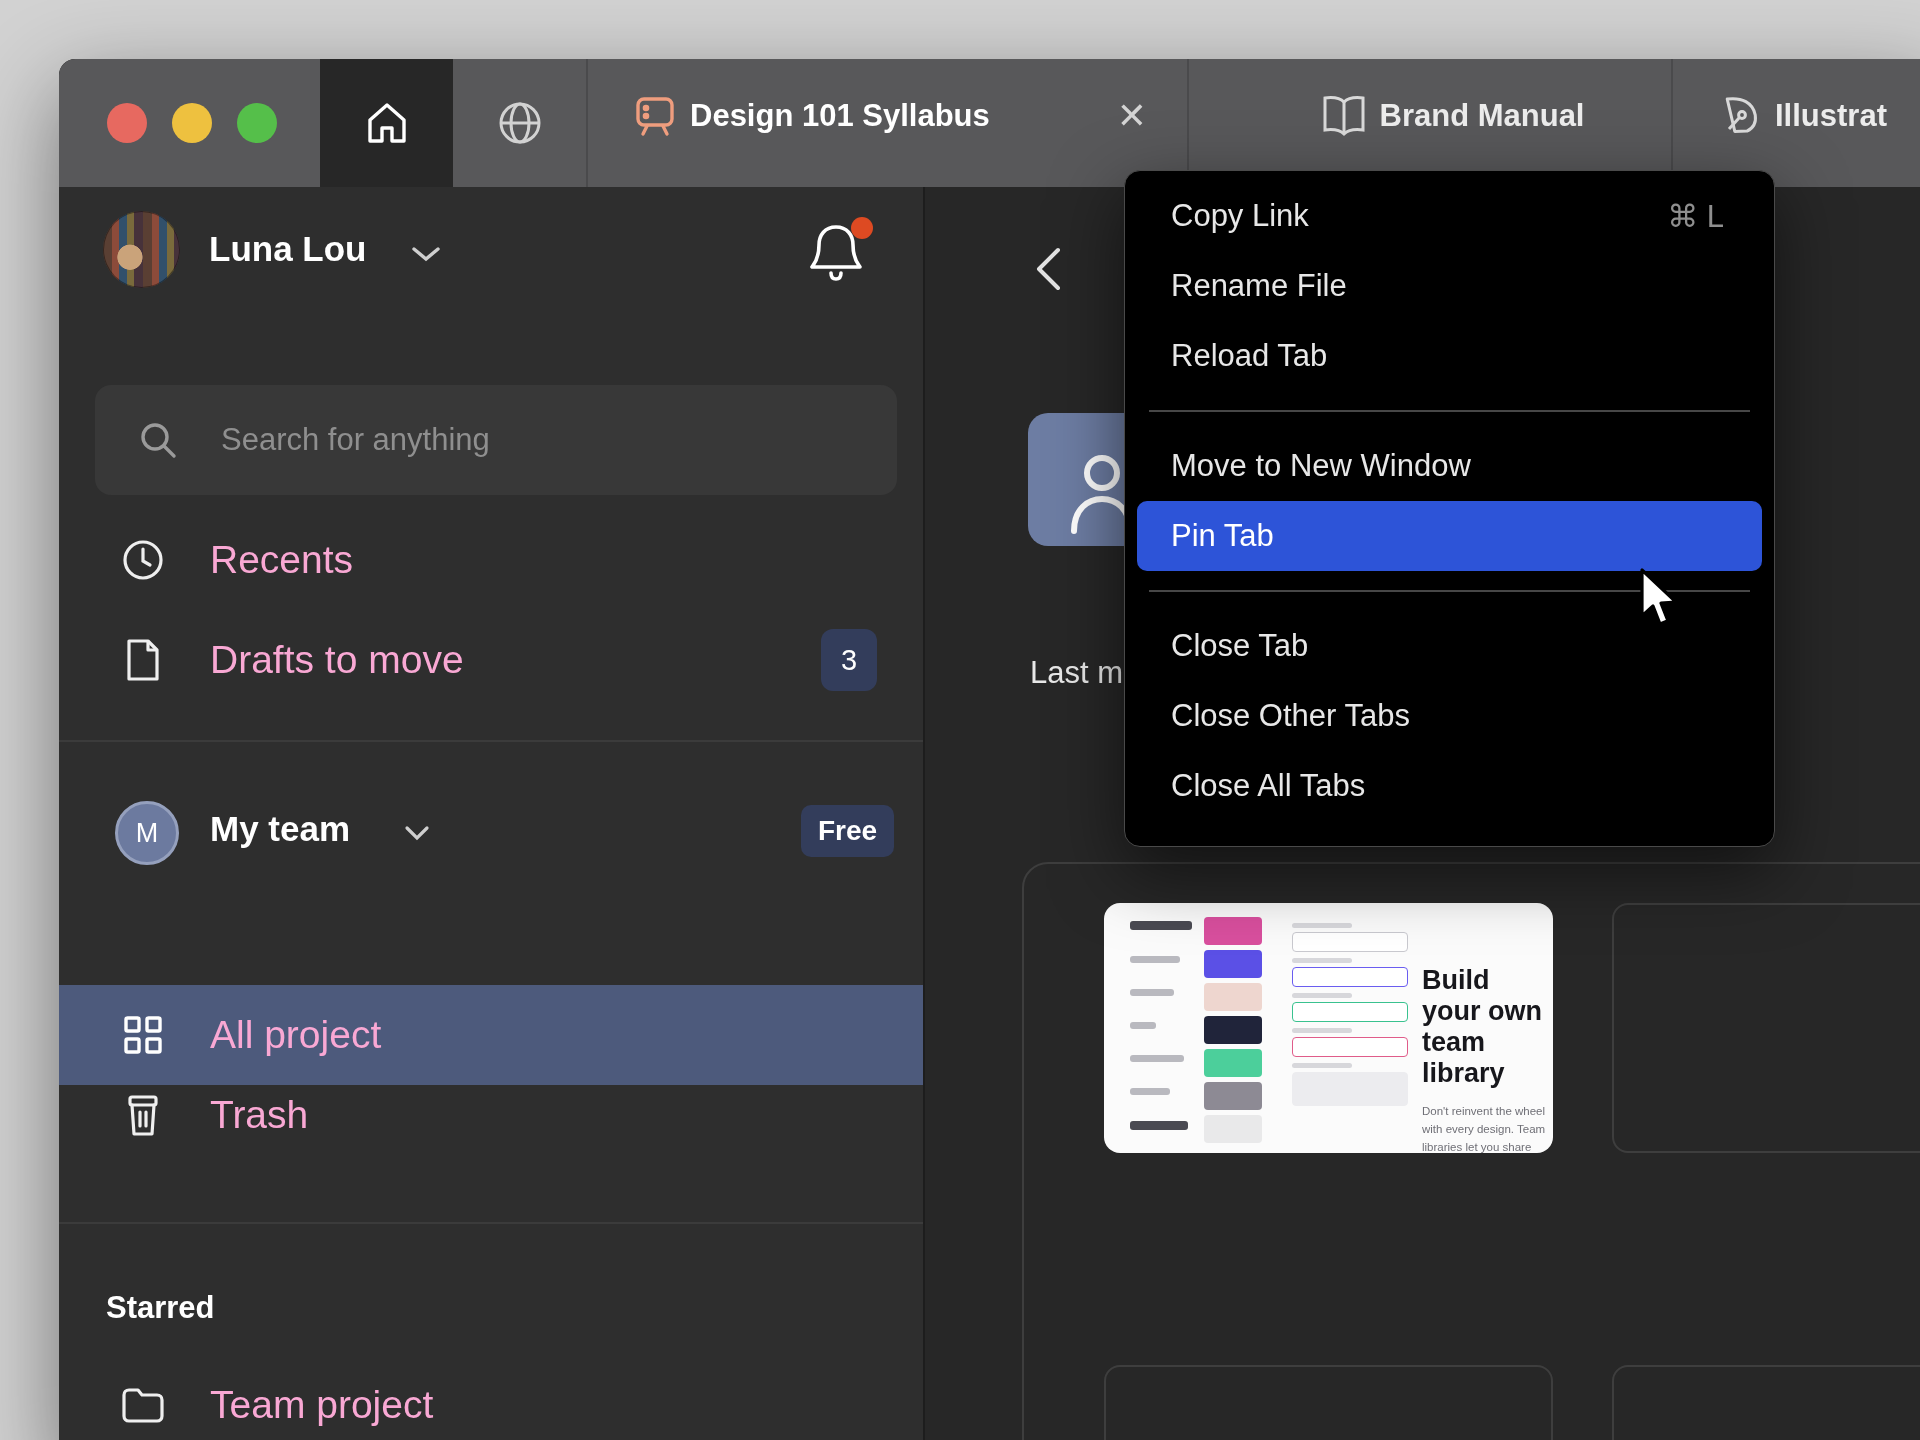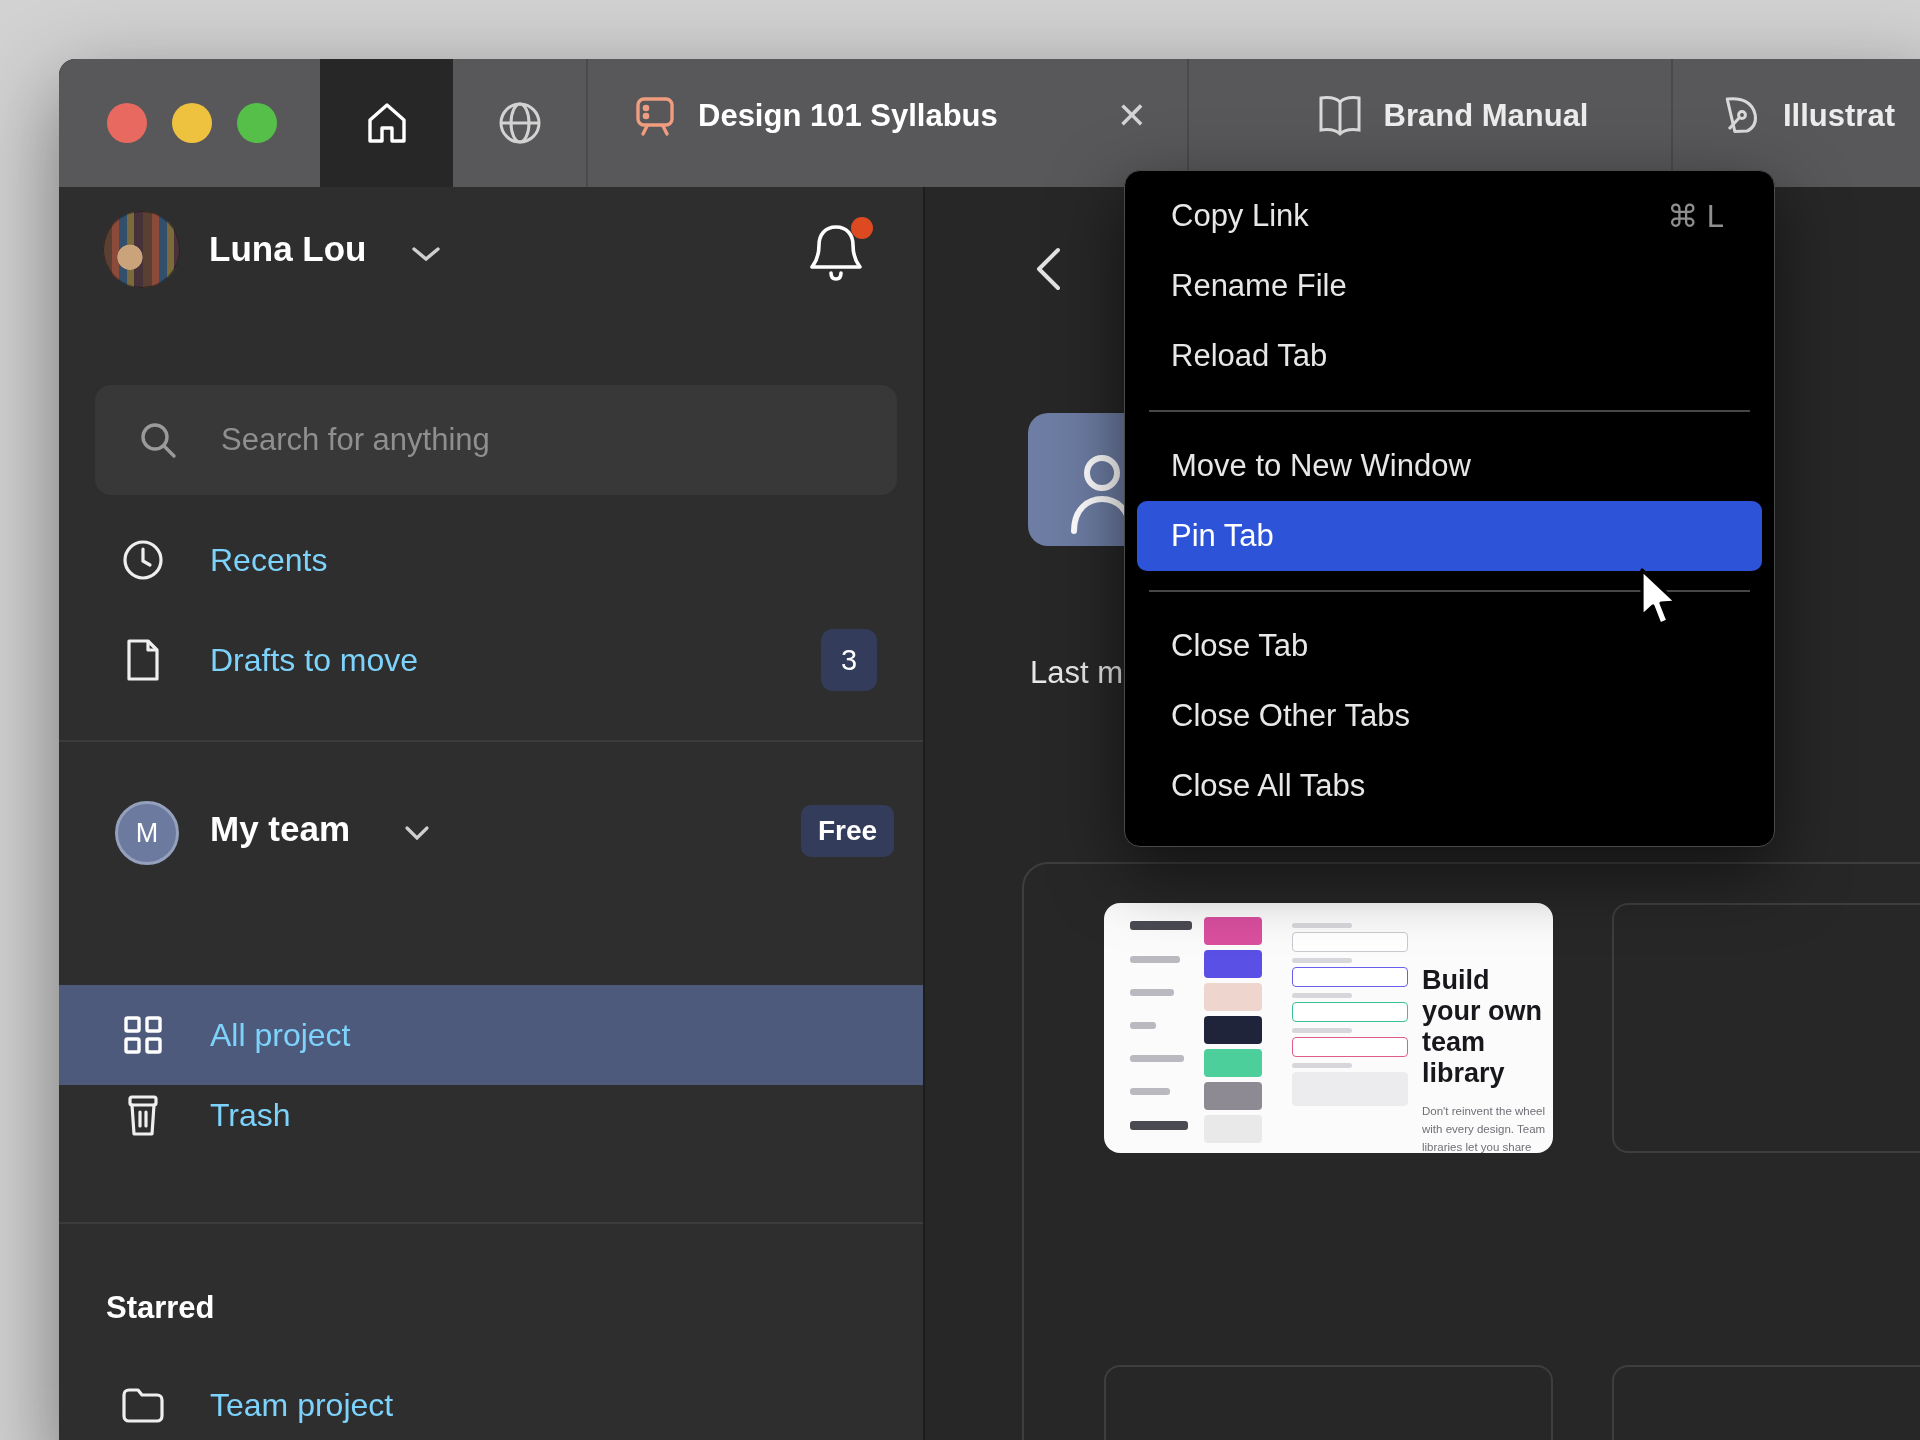--- a/index.html
+++ b/index.html
@@ -13,21 +13,21 @@
 
   
   .tabbar { position:absolute; left:0; top:0; right:0; height:128px; background:#58585a;
             border-top-left-radius:16px; display:flex; align-items:stretch; }
   .traffic { width:261px; display:flex; align-items:center; gap:25px; padding-left:48px; flex:none; }
   .dot { width:40px; height:40px; border-radius:50%; }
   .tab { display:flex; align-items:center; flex:none; position:relative; }
   .tab-home { width:133px; background:#272727; justify-content:center; }
   .tab-globe { width:133px; justify-content:center; }
   .tab-sep { width:2px; background:#4a4a4c; flex:none; }
-  .tab-file { padding:0 0 14px 44px; gap:20px; }
+  .tab-file { padding:0 0 14px 44px; gap:12px; }
   .tab-design { width:599px; }
   .tab-brand  { width:482px;justify-content:center; }
   .tab-illu   { flex:1; overflow:hidden; }
   .tab-label { font-size:31px; font-weight:700; color:#ececec; white-space:nowrap; }
   .tab-design .tab-label { color:#ffffff; }
   .tab-close { margin-left:auto; margin-right:40px; font-size:36px; color:#d4d4d4; line-height:1; }
 
   
   .sidebar { position:absolute; left:0; top:128px; bottom:0; width:866px; background:#2e2e2e;
              border-right:2px solid #1d1d1d; }
@@ -41,21 +41,21 @@
   .chev-down { position:absolute; left:352px; top:34px; }
   .bell-wrap { position:absolute; right:52px; top:10px; width:64px; height:64px; }
   .bell-dot { position:absolute; right:-2px; top:-4px; width:22px; height:22px; border-radius:50%; background:#dd4a22; }
 
   .search-box { position:absolute; left:36px; top:198px; width:802px; height:110px; background:#383838;
                 border-radius:16px; display:flex; align-items:center; padding-left:42px; gap:42px; }
   .search-ph { font-size:31px; color:#8f8f8f; }
 
   .side-row { position:absolute; left:0; right:0; height:100px; display:flex; align-items:center; }
   .side-row .ic { position:absolute; left:58px; width:52px; display:flex; justify-content:center; }
-  .side-row .lbl { position:absolute; left:151px; font-size:32px; color:#7dd3fc; }
+  .side-row .lbl { position:absolute; left:151px; font-size:39px; color:#f9a8d4; }
   .row-selected { background:#4d5a7c; }
 
   .count-badge { position:absolute; right:46px; width:56px; height:62px; background:#333d5b; border-radius:12px;
                  color:#fff; font-size:29px; display:flex; align-items:center; justify-content:center; }
   .divider-h { position:absolute; left:0; right:0; height:2px; background:#3b3b3b; }
 
   .team-row { position:absolute; left:0; top:596px; right:0; height:100px; }
   .team-avatar { position:absolute; left:56px; top:18px; width:64px; height:64px; border-radius:50%;
                  background:#6c7a9f; border:3px solid #95a0bd; color:#fff; font-size:27px;
                  display:flex; align-items:center; justify-content:center; }

